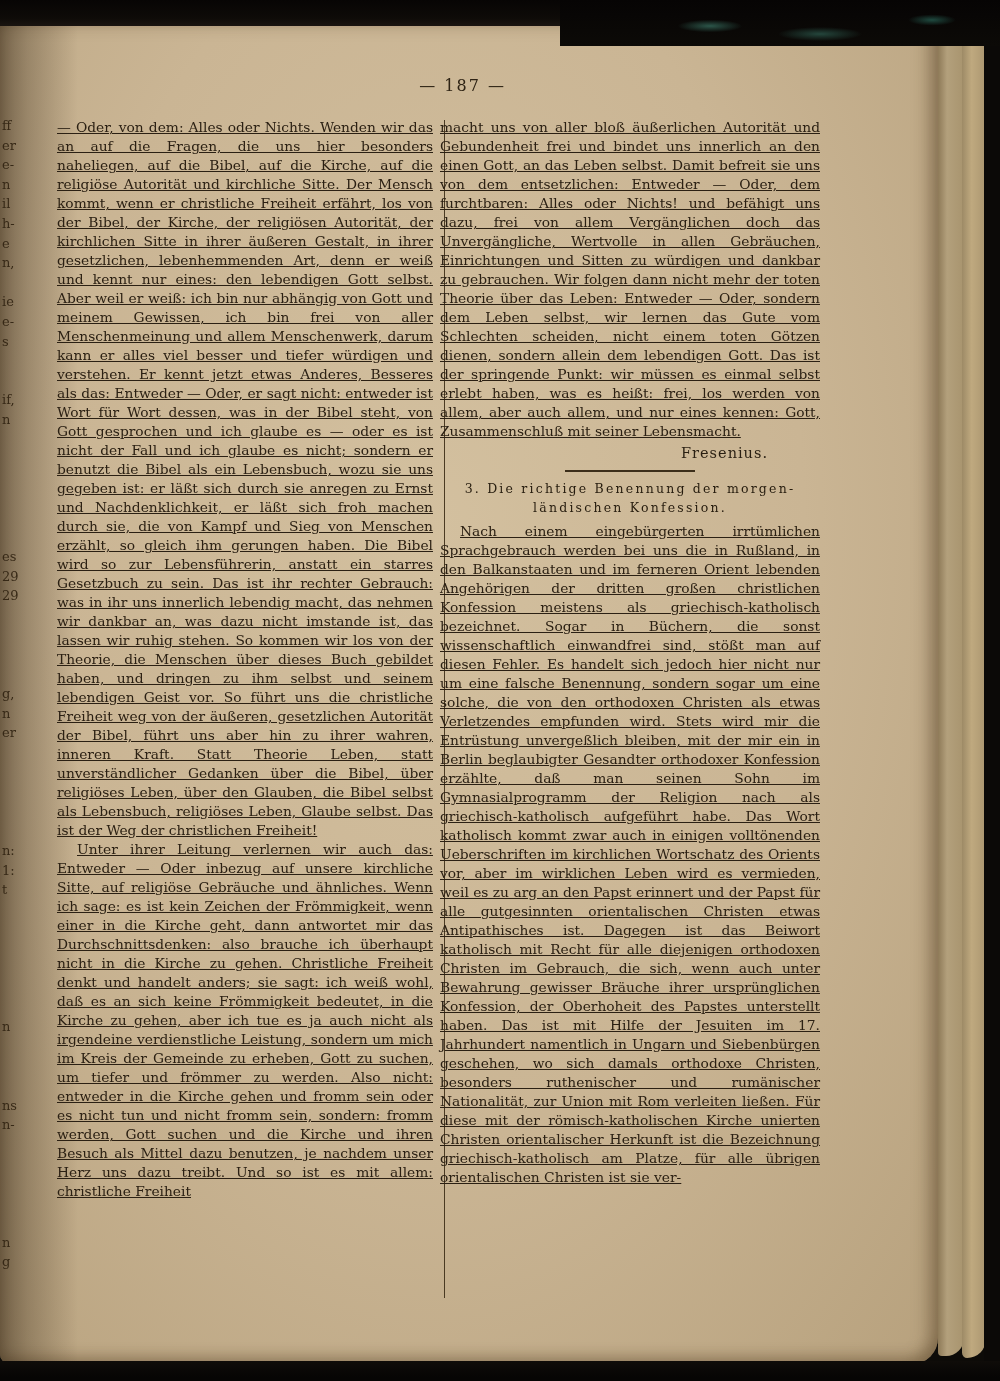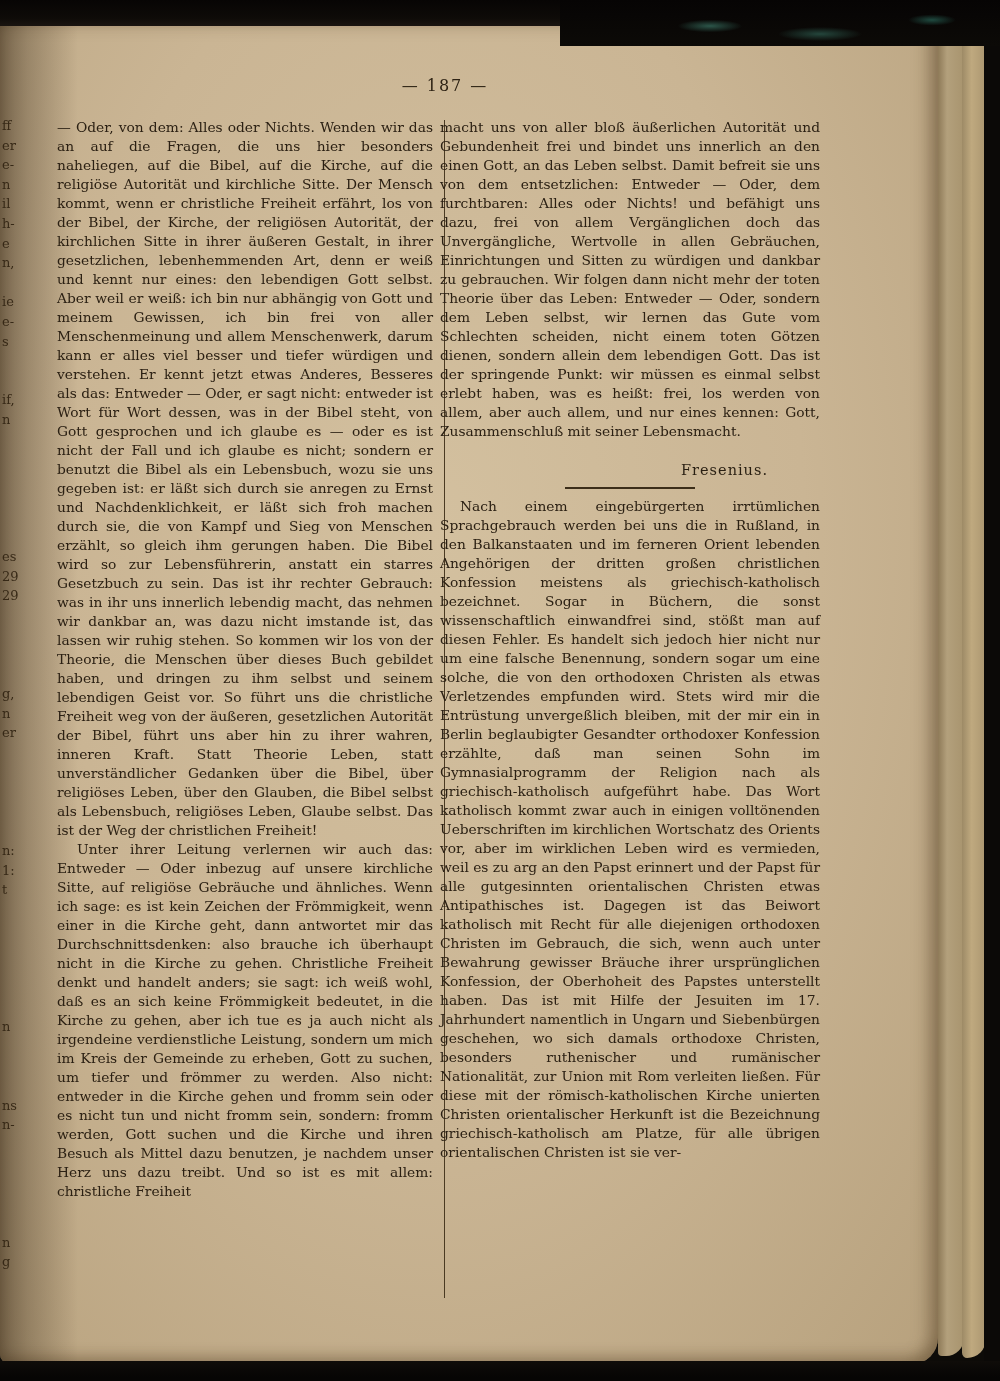--- a/index.html
+++ b/index.html
@@ -59,43 +59,43 @@
     pointer-events: none;
     border-radius: 2px 0 0 10px;
   }
   .fragments {
     position: absolute; top: 92px; left: 2px; width: 20px;
     font-size: 13px; line-height: 19.6px; color: #40321e;
     white-space: pre-line;
   }
   .page-number {
     position: absolute; top: 52px; left: 384px; width: 122px;
-    text-align: center; font-size: 16px; letter-spacing: 2px; color: #2e2314;
+    text-align: right; font-size: 16px; letter-spacing: 2px; color: #2e2314;
   }
   .column-rule {
     position: absolute; top: 96px; left: 444px; width: 1px; height: 1178px;
     background: #4a3a22;
   }
   
   .col {
     position: absolute; top: 94px;
     text-align: justify;
     font-size: 13.8px; line-height: 19px; color: #2b2013;
     hyphens: none;
   }
   .col-left  { left: 57px;  width: 376px; }
   .col-right { left: 440px; width: 380px; }
-  .col p { margin: 0; }
+  .col p { margin: 0; text-decoration: underline; }
   .col p.indent { text-indent: 20px; }
   .closing-note {
     text-align: center; font-size: 12.5px; margin: 3px 0 1px; color: #2b2013;
   }
   .author {
     text-align: right; padding-right: 52px; font-size: 14.5px;
-    letter-spacing: 1px; margin: 20px 0 7px; color: #291f12;
+    letter-spacing: 1px; margin: 3px 0 7px; color: #291f12;
   }
   .section-divider {
     width: 130px; height: 2px; background: #3c2e1a; margin: 4px auto 8px;
   }
   .article-title {
     font-size: 16px; font-weight: bold; margin: 2px 0 3px;
     color: #211808; letter-spacing: 0.2px; text-align: justify;
   }
   .article-subtitle {
     text-align: center; font-size: 12.5px; letter-spacing: 2.2px;
@@ -175,20 +175,24 @@
       <p>— Oder, von dem: Alles oder Nichts. Wenden wir das an auf die Fragen, die uns hier besonders naheliegen, auf die Bibel, auf die Kirche, auf die religiöse Autorität und kirchliche Sitte. Der Mensch kommt, wenn er christliche Freiheit erfährt, los von der Bibel, der Kirche, der religiösen Autorität, der kirchlichen Sitte in ihrer äußeren Gestalt, in ihrer gesetzlichen, lebenhemmenden Art, denn er weiß und kennt nur eines: den lebendigen Gott selbst. Aber weil er weiß: ich bin nur abhängig von Gott und meinem Gewissen, ich bin frei von aller Menschenmeinung und allem Menschenwerk, darum kann er alles viel besser und tiefer würdigen und verstehen. Er kennt jetzt etwas Anderes, Besseres als das: Entweder — Oder, er sagt nicht: entweder ist Wort für Wort dessen, was in der Bibel steht, von Gott gesprochen und ich glaube es — oder es ist nicht der Fall und ich glaube es nicht; sondern er benutzt die Bibel als ein Lebensbuch, wozu sie uns gegeben ist: er läßt sich durch sie anregen zu Ernst und Nachdenklichkeit, er läßt sich froh machen durch sie, die von Kampf und Sieg von Menschen erzählt, so gleich ihm gerungen haben. Die Bibel wird so zur Lebensführerin, anstatt ein starres Gesetzbuch zu sein. Das ist ihr rechter Gebrauch: was in ihr uns innerlich lebendig macht, das nehmen wir dankbar an, was dazu nicht imstande ist, das lassen wir ruhig stehen. So kommen wir los von der Theorie, die Menschen über dieses Buch gebildet haben, und dringen zu ihm selbst und seinem lebendigen Geist vor. So führt uns die christliche Freiheit weg von der äußeren, gesetzlichen Autorität der Bibel, führt uns aber hin zu ihrer wahren, inneren Kraft. Statt Theorie Leben, statt unverständlicher Gedanken über die Bibel, über religiöses Leben, über den Glauben, die Bibel selbst als Lebensbuch, religiöses Leben, Glaube selbst. Das ist der Weg der christlichen Freiheit!</p>
       <p class="indent">Unter ihrer Leitung verlernen wir auch das: Entweder — Oder inbezug auf unsere kirchliche Sitte, auf religiöse Gebräuche und ähnliches. Wenn ich sage: es ist kein Zeichen der Frömmigkeit, wenn einer in die Kirche geht, dann antwortet mir das Durchschnittsdenken: also brauche ich überhaupt nicht in die Kirche zu gehen. Christliche Freiheit denkt und handelt anders; sie sagt: ich weiß wohl, daß es an sich keine Frömmigkeit bedeutet, in die Kirche zu gehen, aber ich tue es ja auch nicht als irgendeine verdienstliche Leistung, sondern um mich im Kreis der Gemeinde zu erheben, Gott zu suchen, um tiefer und frömmer zu werden. Also nicht: entweder in die Kirche gehen und fromm sein oder es nicht tun und nicht fromm sein, sondern: fromm werden, Gott suchen und die Kirche und ihren Besuch als Mittel dazu benutzen, je nachdem unser Herz uns dazu treibt. Und so ist es mit allem: christliche Freiheit</p>
     </div>
 
     <div class="column-rule"></div>
 
     <div class="col col-right">
       <p>macht uns von aller bloß äußerlichen Autorität und Gebundenheit frei und bindet uns innerlich an den einen Gott, an das Leben selbst. Damit befreit sie uns von dem entsetzlichen: Entweder — Oder, dem furchtbaren: Alles oder Nichts! und befähigt uns dazu, frei von allem Vergänglichen doch das Unvergängliche, Wertvolle in allen Gebräuchen, Einrichtungen und Sitten zu würdigen und dankbar zu gebrauchen. Wir folgen dann nicht mehr der toten Theorie über das Leben: Entweder — Oder, sondern dem Leben selbst, wir lernen das Gute vom Schlechten scheiden, nicht einem toten Götzen dienen, sondern allein dem lebendigen Gott. Das ist der springende Punkt: wir müssen es einmal selbst erlebt haben, was es heißt: frei, los werden von allem, aber auch allem, und nur eines kennen: Gott, Zusammenschluß mit seiner Lebensmacht.</p>
       <div class="author">Fresenius.</div>
       <div class="section-divider"></div>
+      <div class="article-subtitle">
+        <div>3. Die richtige Benennung der morgen-</div>
+        <div>ländischen Konfession.</div>
+      </div>
       <p class="indent">Nach einem eingebürgerten irrtümlichen Sprachgebrauch werden bei uns die in Rußland, in den Balkanstaaten und im ferneren Orient lebenden Angehörigen der dritten großen christlichen Konfession meistens als griechisch-katholisch bezeichnet. Sogar in Büchern, die sonst wissenschaftlich einwandfrei sind, stößt man auf diesen Fehler. Es handelt sich jedoch hier nicht nur um eine falsche Benennung, sondern sogar um eine solche, die von den orthodoxen Christen als etwas Verletzendes empfunden wird. Stets wird mir die Entrüstung unvergeßlich bleiben, mit der mir ein in Berlin beglaubigter Gesandter orthodoxer Konfession erzählte, daß man seinen Sohn im Gymnasialprogramm der Religion nach als griechisch-katholisch aufgeführt habe. Das Wort katholisch kommt zwar auch in einigen volltönenden Ueberschriften im kirchlichen Wortschatz des Orients vor, aber im wirklichen Leben wird es vermieden, weil es zu arg an den Papst erinnert und der Papst für alle gutgesinnten orientalischen Christen etwas Antipathisches ist. Dagegen ist das Beiwort katholisch mit Recht für alle diejenigen orthodoxen Christen im Gebrauch, die sich, wenn auch unter Bewahrung gewisser Bräuche ihrer ursprünglichen Konfession, der Oberhoheit des Papstes unterstellt haben. Das ist mit Hilfe der Jesuiten im 17. Jahrhundert namentlich in Ungarn und Siebenbürgen geschehen, wo sich damals orthodoxe Christen, besonders ruthenischer und rumänischer Nationalität, zur Union mit Rom verleiten ließen. Für diese mit der römisch-katholischen Kirche unierten Christen orientalischer Herkunft ist die Bezeichnung griechisch-katholisch am Platze, für alle übrigen orientalischen Christen ist sie ver-</p>
     </div>
   </div>
 
   <div class="page-stack-outer"></div>
   <div class="page-stack-inner"></div>
   <div class="edge-right"></div>
   <div class="edge-top"></div>
   <div class="marble-strip"></div>
   <div class="edge-bottom"></div>

